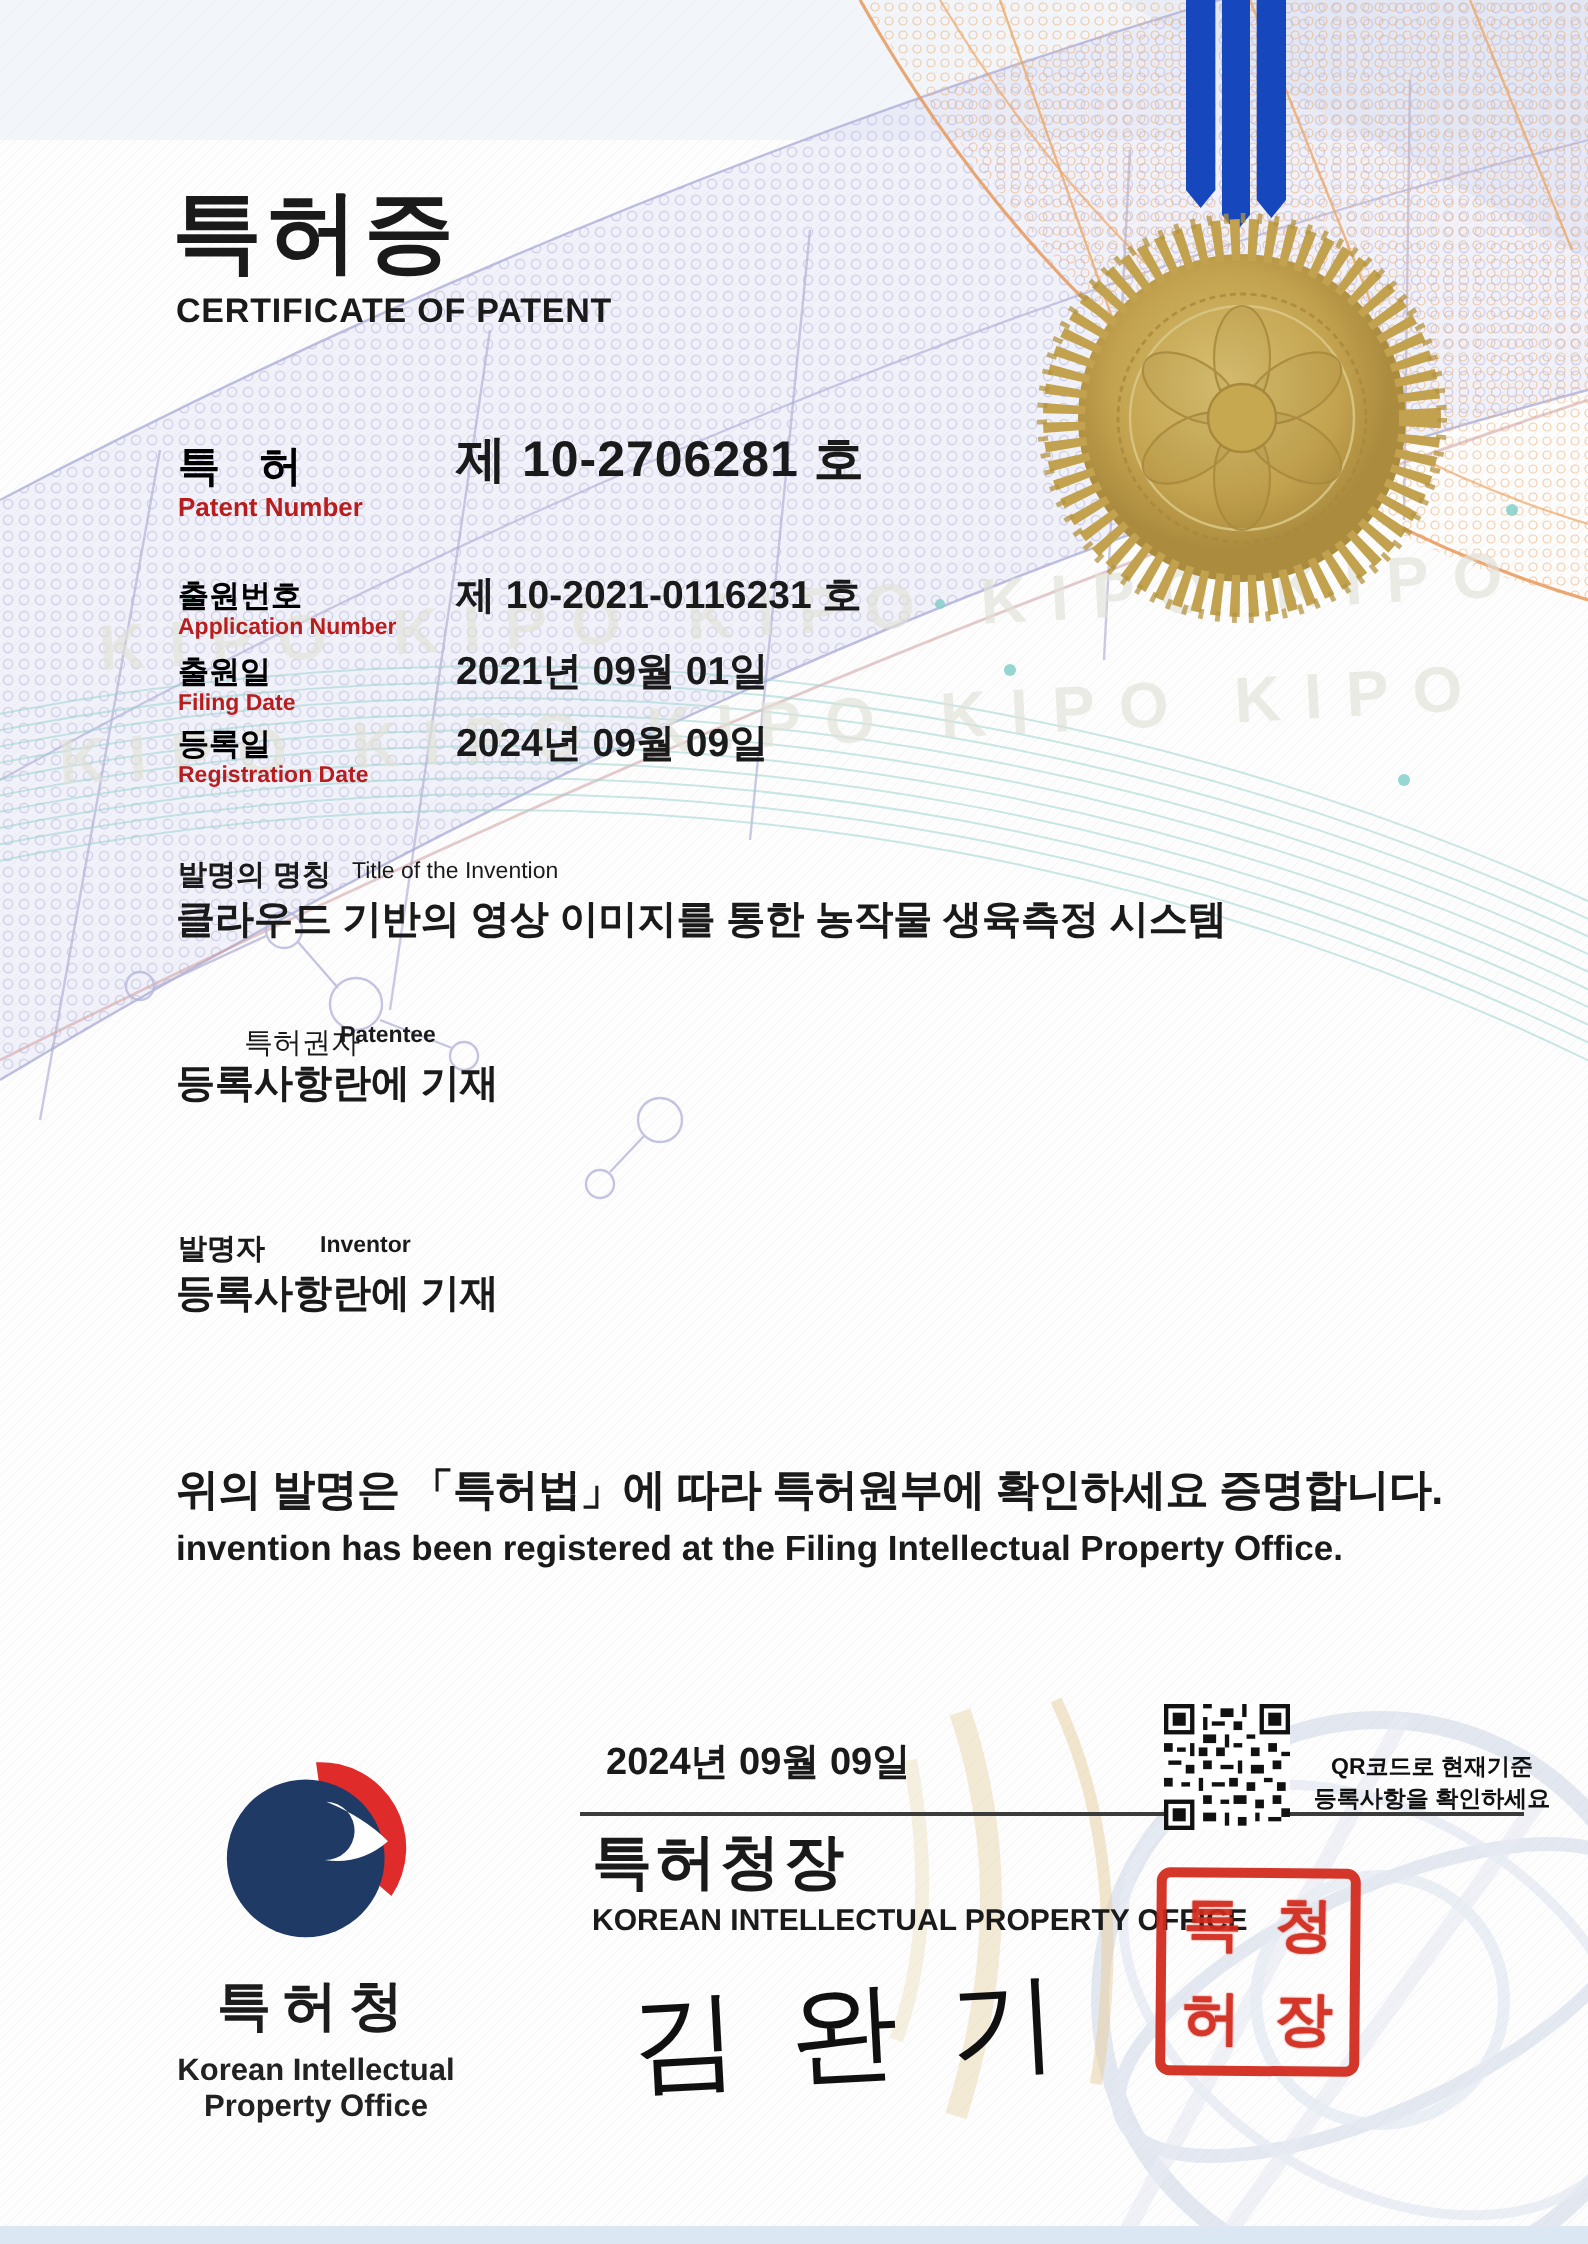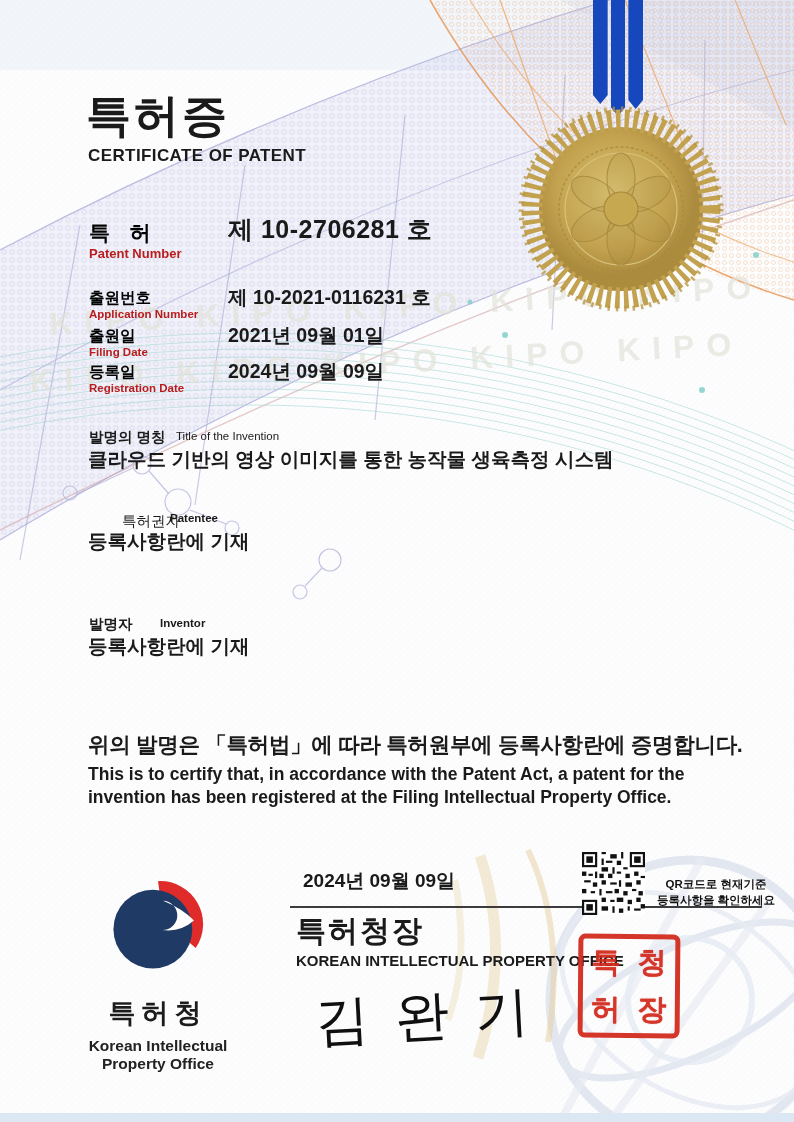--- a/index.html
+++ b/index.html
@@ -59,21 +59,21 @@
 
   .qr{left:582px;top:852px;}
   .qr-note{left:650px;top:876px;width:132px;font-size:11.5px;font-weight:700;line-height:16px;text-align:center;color:#111;}
 
   .redseal{left:578px;top:934px;width:92px;height:94px;border:5px solid #d2281a;border-radius:7px;
            transform:rotate(.5deg);display:grid;grid-template-columns:1fr 1fr;opacity:.93;z-index:4;}
   .redseal span{display:flex;align-items:center;justify-content:center;font-size:29px;font-weight:800;
            color:#d2281a;text-shadow:0 0 1px #d2281a;}
 
   .logo-block{left:78px;top:876px;width:160px;text-align:center;}
-  .logo-kr{margin-top:19px;font-size:27px;font-weight:700;letter-spacing:6px;color:#1c1c1c;}
+  .logo-kr{margin-top:8px;font-size:27px;font-weight:700;letter-spacing:6px;color:#1c1c1c;}
   .logo-en{margin-top:6px;font-size:15.5px;font-weight:600;line-height:18px;color:#222;}
 </style>
 </head>
 <body>
 
 <div class="page">
 
   <svg class="layer" width="794" height="1122" viewBox="0 0 794 1122">
     <defs>
       <pattern id="dots" width="8" height="8" patternUnits="userSpaceOnUse">
@@ -219,23 +219,22 @@
     <div class="abs inv-val">클라우드 기반의 영상 이미지를 통한 농작물 생육측정 시스템</div>
 
     <div class="abs pat-lbl">특허권자</div>
     <div class="abs pat-sub">Patentee</div>
     <div class="abs pat-val">등록사항란에 기재</div>
 
     <div class="abs invt-lbl">발명자</div>
     <div class="abs invt-sub">Inventor</div>
     <div class="abs invt-val">등록사항란에 기재</div>
 
-    <div class="abs cert-kr">위의 발명은 「특허법」에 따라 특허원부에 등록사항란에 증명합니다.</div>
+    <div class="abs cert-kr">위의 발명은 「특허법」에 따라 특허원부에 확인하세요 증명합니다.</div>
     <div class="abs cert-en">
-      <div>This is to certify that, in accordance with the Patent Act, a patent for the</div>
       <div>invention has been registered at the Filing Intellectual Property Office.</div>
     </div>
 
     <div class="abs issue-date">2024년 09월 09일</div>
     <div class="abs sig-line"></div>
     <div class="abs comm-kr">특허청장</div>
     <div class="abs comm-en">
       <div>KOREAN INTELLECTUAL PROPERTY OFFICE</div>
     </div>
     <div class="abs signature">김완기</div>

